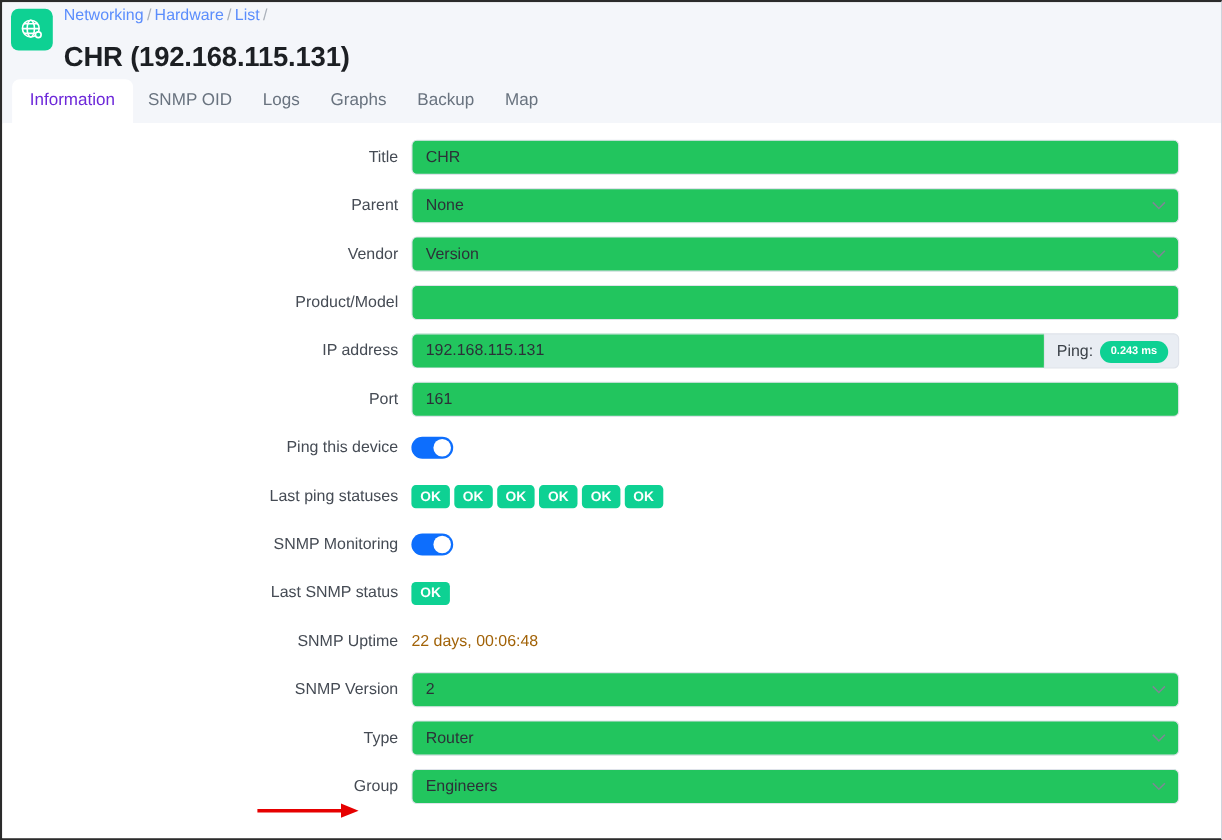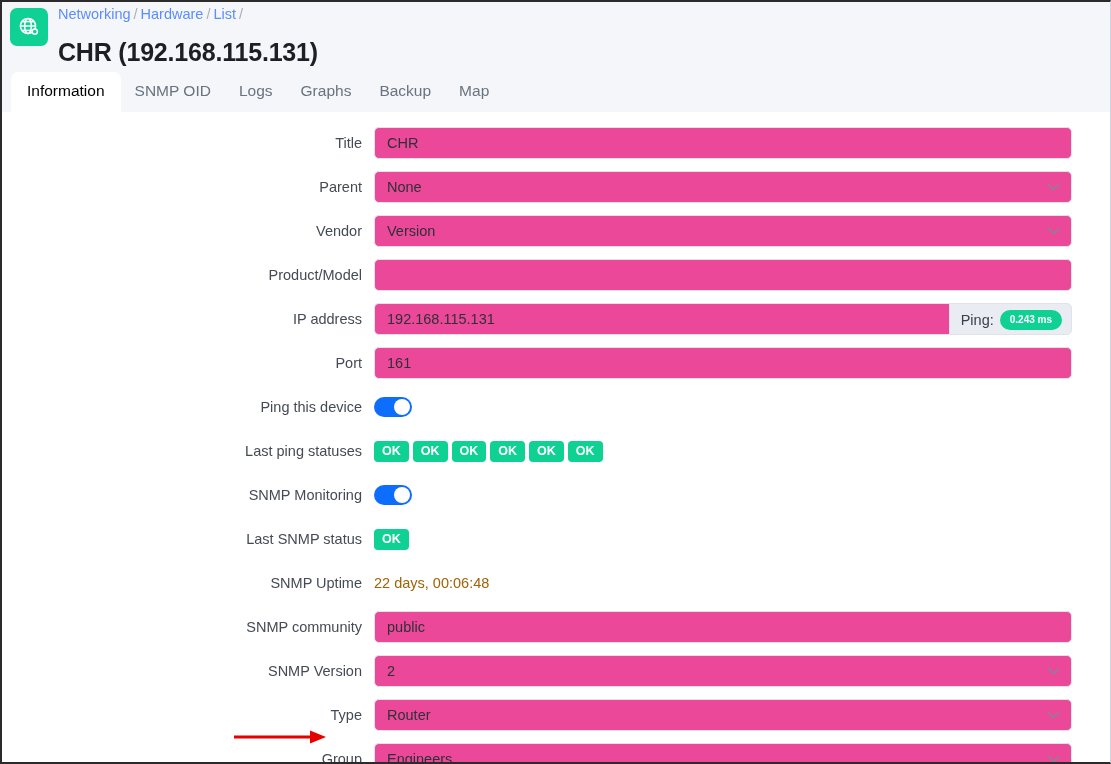--- a/index.html
+++ b/index.html
@@ -73,21 +73,21 @@
     font-size: 15.5px;
     color: #69737f;
     padding: 9px 14px 11px 14px;
     line-height: 20px;
     white-space: nowrap;
     cursor: pointer;
     border-radius: 7px 7px 0 0;
   }
   .tab.active {
     background: #ffffff;
-    color: #000000;
+    color: #6d28d9;
     padding-left: 16px;
     padding-right: 16px;
   }
 
   
   .content {
     position: relative;
     background: #ffffff;
     height: 650px;
     padding-top: 9px;
@@ -109,21 +109,21 @@
   .fieldwrap {
     width: 698px;
     display: flex;
     align-items: center;
   }
   .ctrl {
     flex: 1 1 auto;
     height: 32px;
     border: 1px solid #dfe3ea;
     border-radius: 5px;
-    background: #ec4899;
+    background: #22c55e;
     font-size: 14.5px;
     color: #2c3138;
     padding: 0 12px;
     display: flex;
     align-items: center;
     font-family: "Liberation Sans", sans-serif;
     position: relative;
     overflow: hidden;
     white-space: nowrap;
   }
@@ -345,26 +345,20 @@
       </div>
     </div>
 
     <div class="row">
       <div class="lbl">SNMP Uptime</div>
       <div class="fieldwrap">
         <div class="plain">22 days, 00:06:48</div>
       </div>
     </div>
 
-    <div class="row">
-      <div class="lbl">SNMP community</div>
-      <div class="fieldwrap">
-        <div class="ctrl">public</div>
-      </div>
-    </div>
 
     <div class="row">
       <div class="lbl">SNMP Version</div>
       <div class="fieldwrap">
         <div class="ctrl select">
           <span>2</span>
           <span class="chev">
             <svg width="13" height="9" viewBox="0 0 13 9" fill="none" stroke="#7d8894" stroke-width="1.4">
                 <path d="M1 1.5 L6.5 7 L12 1.5"></path>
               </svg>

